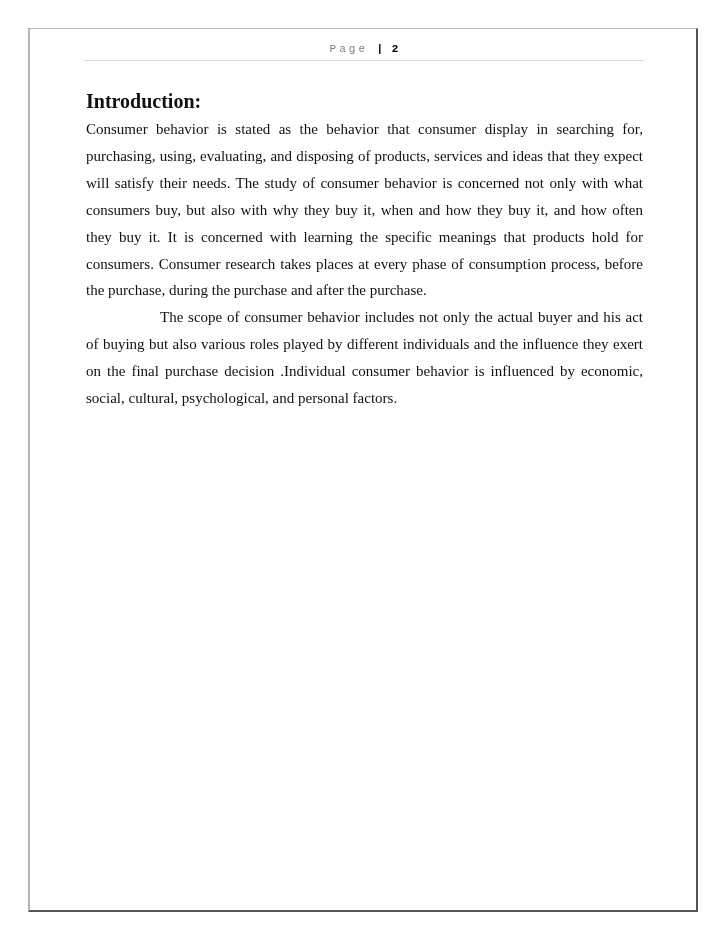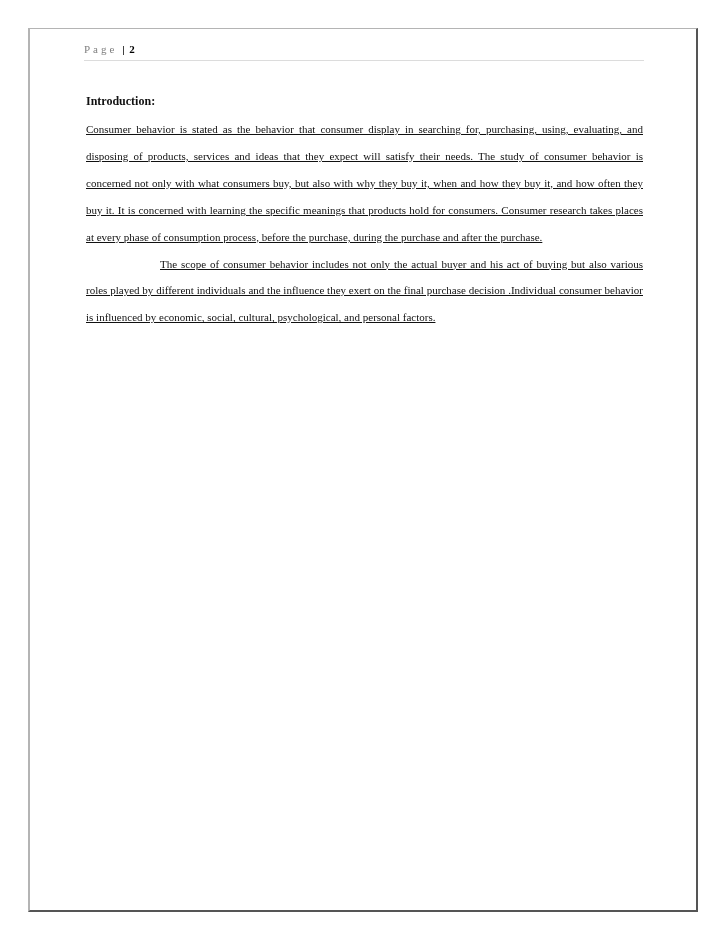--- a/index.html
+++ b/index.html
@@ -26,22 +26,22 @@
       box-sizing: border-box;
       background: #ffffff;
     }
     .header {
       position: absolute;
       left: 84px;
       top: 40px;
       width: 560px;
       height: 20px;
       border-bottom: 1px solid #dcdcdc;
-      text-align: left;
-      font-family: Liberation Serif, serif;
+      text-align: center;
+      font-family: Liberation Mono, monospace;
       font-size: 11px;
       line-height: 18px;
       color: #7f7f7f;
     }
     .header .page-word {
       letter-spacing: 3px;
     }
     .header .sep {
       color: #000;
       font-weight: bold;
@@ -54,30 +54,29 @@
     .content {
       position: absolute;
       left: 86px;
       top: 90px;
       width: 557px;
       font-family: "Liberation Serif", serif;
       color: #111111;
     }
     .title {
       font-weight: bold;
-      font-size: 12px;
+      font-size: 20px;
       line-height: 22px;
       margin: 0 0 4px 0;
     }
     .para {
-      font-size: 11px;
+      font-size: 15px;
       line-height: 26.9px;
       text-align: justify;
       margin: 0;
-      text-decoration: underline;
     }
     .para.indent {
       text-indent: 74px;
     }
   </style>
 </head>
 <body>
 
 <div class="page"></div>
 

